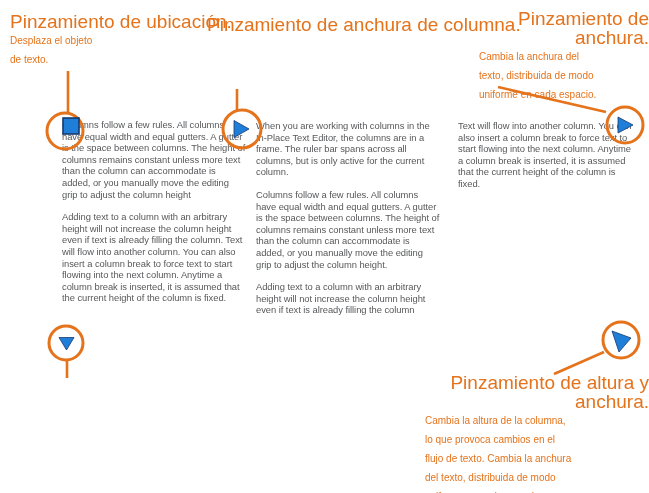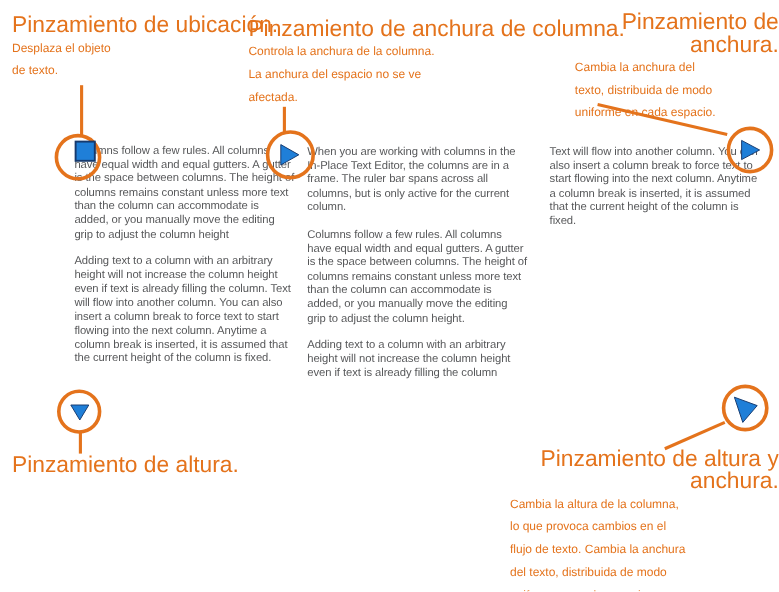--- a/index.html
+++ b/index.html
@@ -33,34 +33,30 @@
 <div class="canvas">
 
   <div class="callout" style="left:10px;top:12px;">
     <div class="title">Pinzamiento de ubicación.</div>
     <div class="desc">Desplaza el objeto
 de texto.</div>
   </div>
 
   <div class="callout" style="left:207px;top:15px;">
     <div class="title">Pinzamiento de anchura de columna.</div>
-    <div class="desc">Controla la anchura de la columna.
-La anchura del espacio no se ve
-afectada.</div>
   </div>
 
   <div class="callout" style="left:463px;top:9px;margin-left:16px;">
     <div class="title">Pinzamiento de anchura.</div>
     <div class="desc">Cambia la anchura del
 texto, distribuida de modo
 uniforme en cada espacio.</div>
   </div>
 
   <div class="callout" style="left:10px;top:378px;">
-    <div class="title">Pinzamiento de altura.</div>
   </div>
 
   <div class="callout" style="left:425px;top:373px;">
     <div class="title">Pinzamiento de altura y anchura.</div>
     <div class="desc">Cambia la altura de la columna,
 lo que provoca cambios en el
 flujo de texto. Cambia la anchura
 del texto, distribuida de modo
 uniforme en cada espacio.</div>
   </div>

